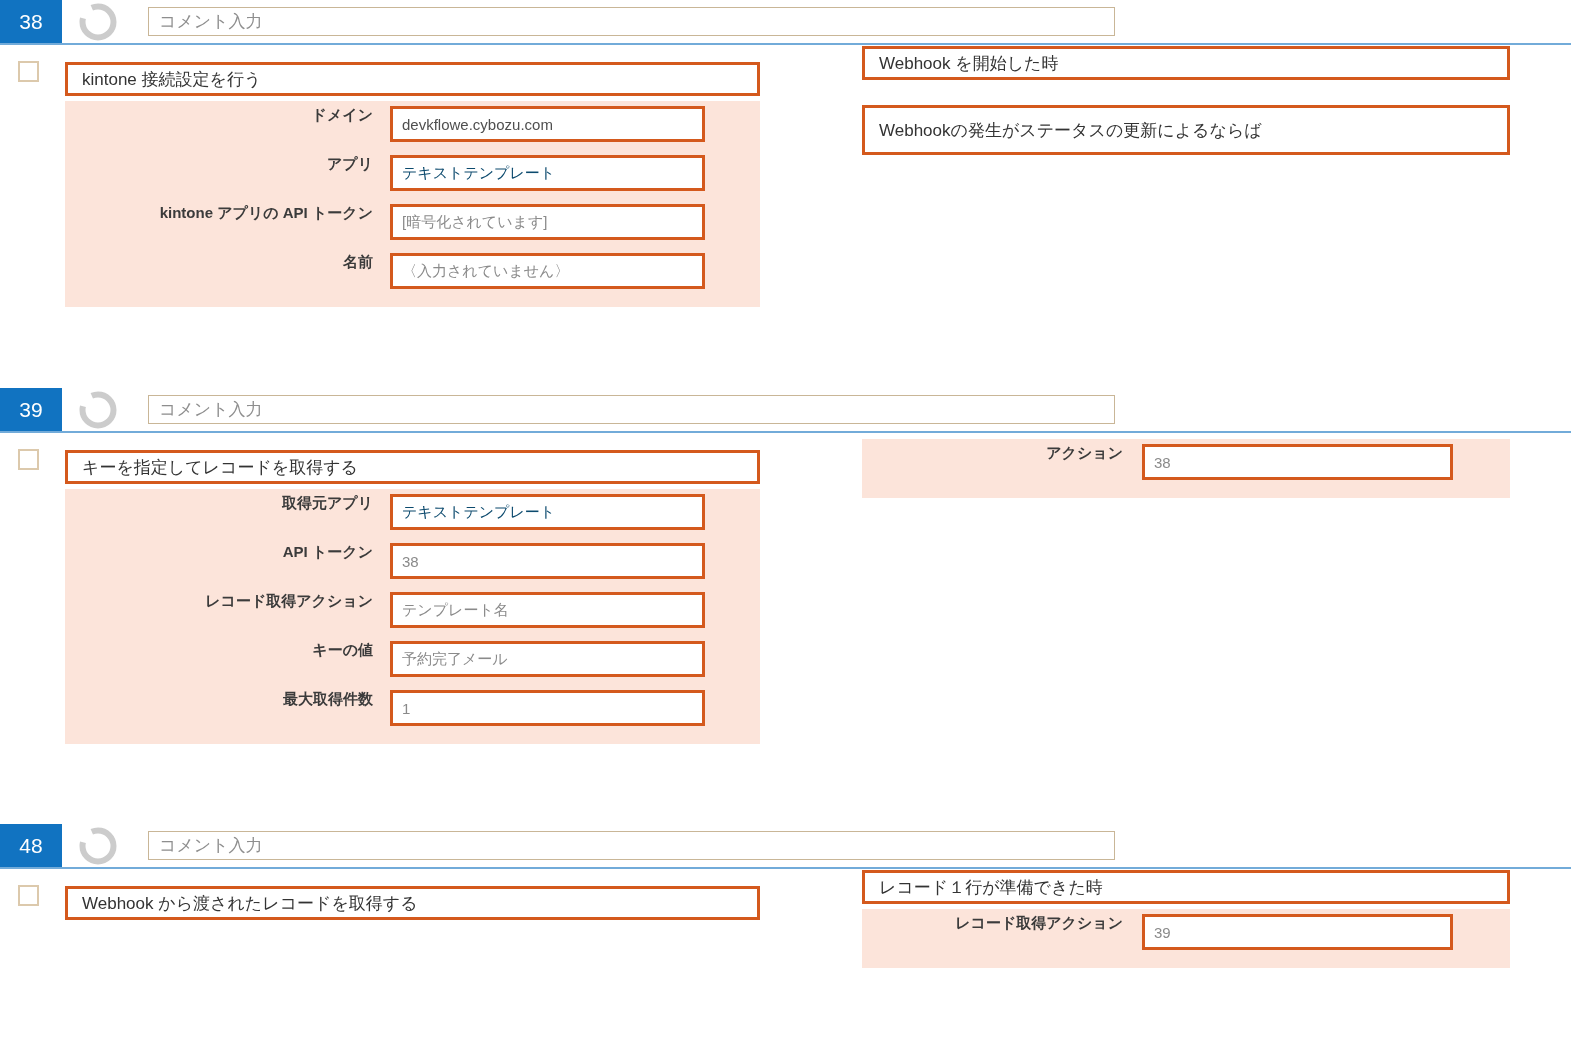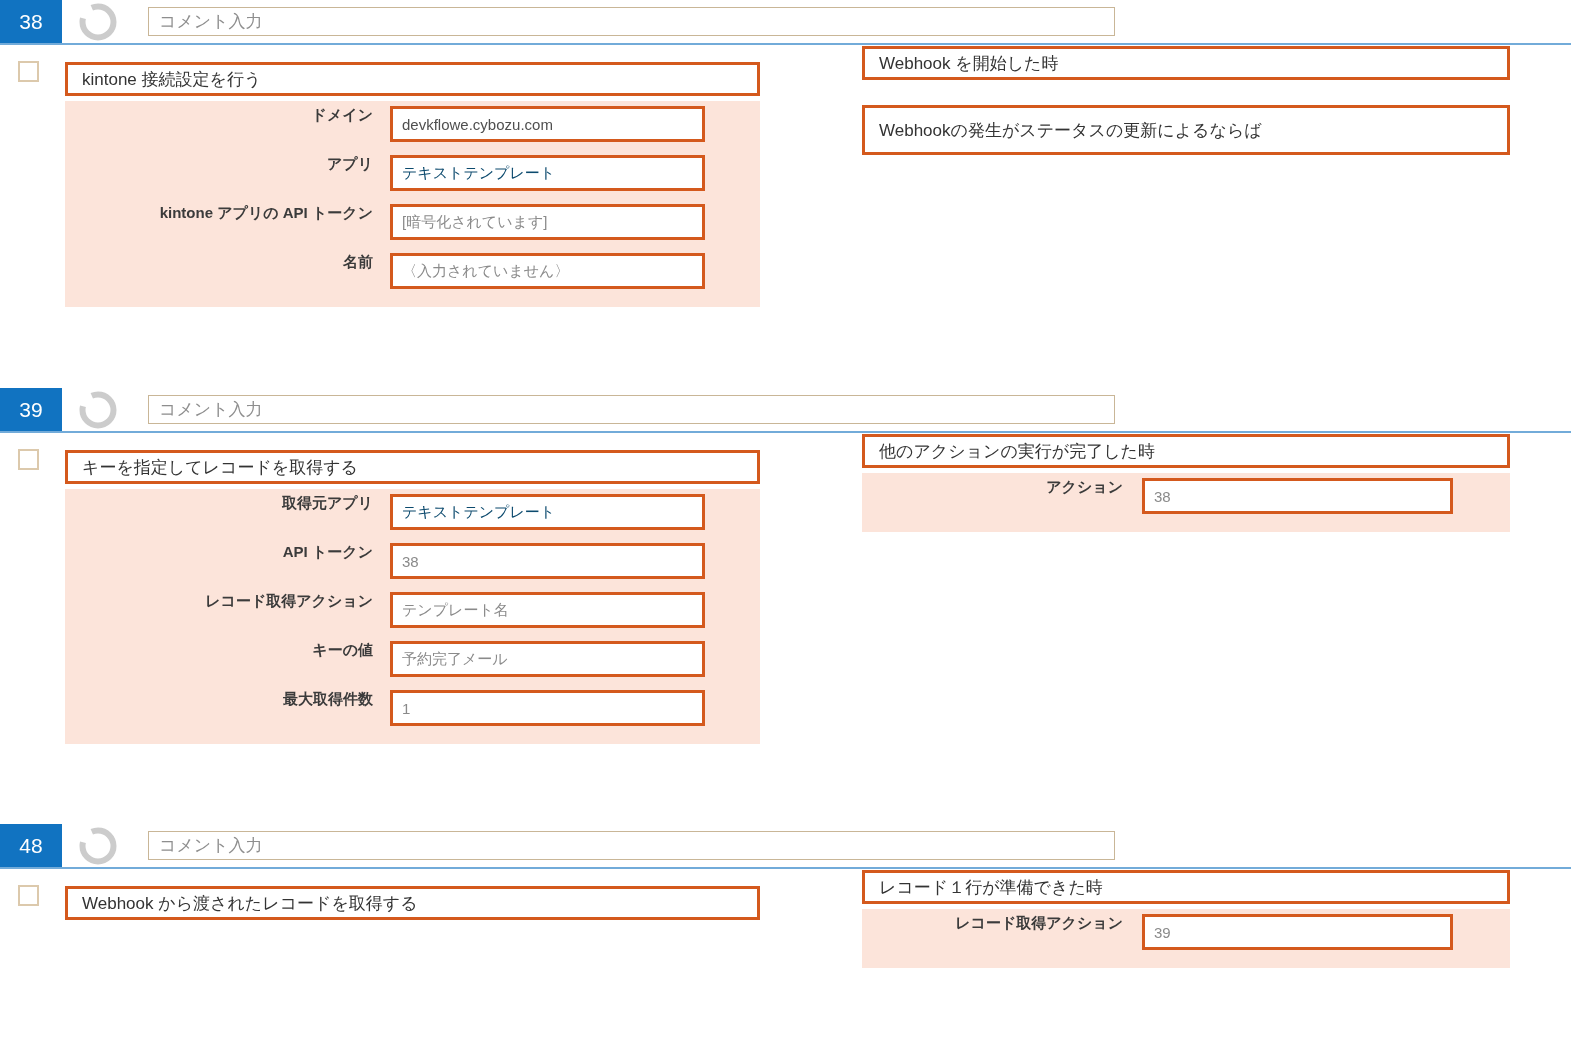--- a/index.html
+++ b/index.html
@@ -139,23 +139,20 @@
             <div class="valL v-mid">予約完了メール</div>
           </div>
           <div class="frow">
             <div class="lblL">最大取得件数</div>
             <div class="valL v-mid">1</div>
           </div>
         </div>
       </div>
 
       <div class="colR">
-        <div class="tbox">
-          <span>他のアクションの実行が完了した時</span>
-        </div>
         <div class="panel">
           <div class="frow">
             <div class="lblR">アクション</div>
             <div class="valR v-mid">38</div>
           </div>
         </div>
       </div>
     </div>
   </section>
 

